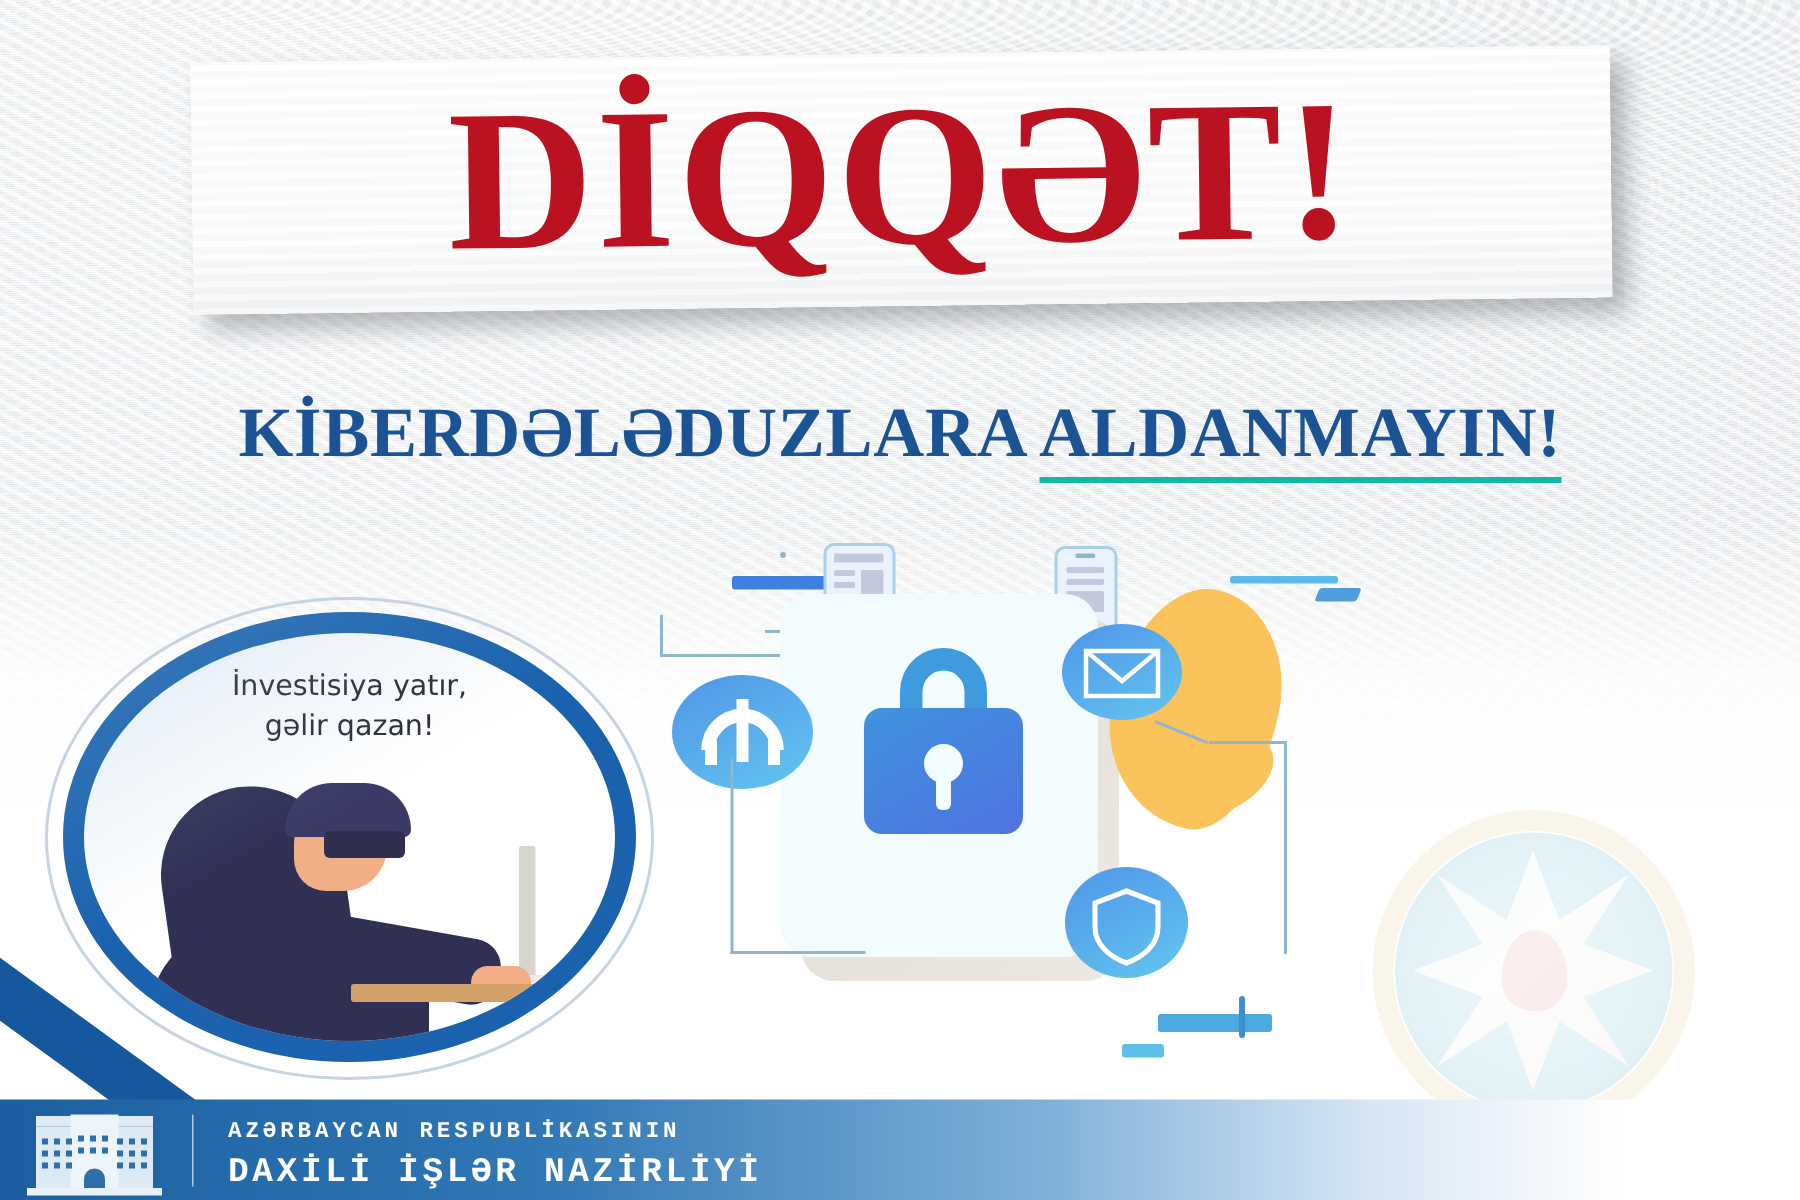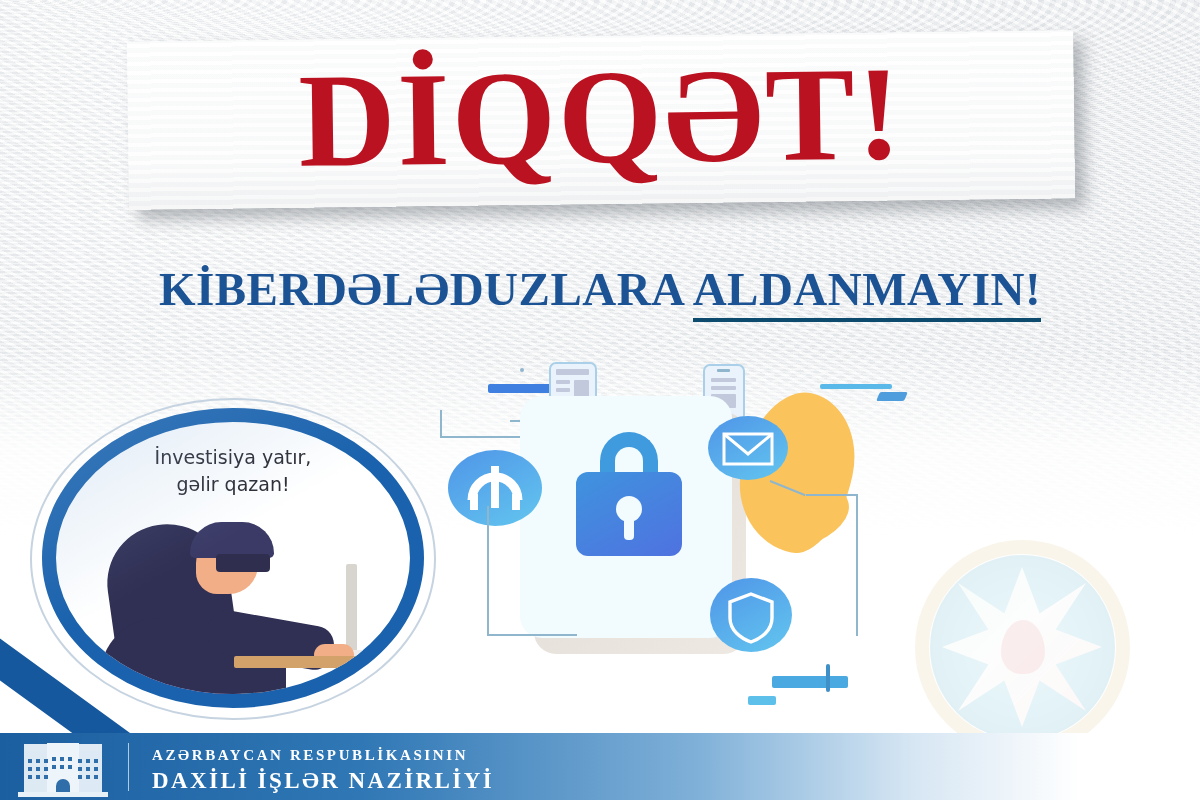--- a/index.html
+++ b/index.html
@@ -150,21 +150,21 @@
     top: 262px;
     text-align: center;
     font-family: "Liberation Serif", serif;
     font-size: 47px;
     font-weight: bold;
     color: #1c5394;
     letter-spacing: 0.5px;
     white-space: nowrap;
   }
   .subtitle .part-two {
-    border-bottom: 4px solid #0c4a6e;
+    border-bottom: 4px solid #14b8a6;
     padding-bottom: 3px;
   }
 
   
   .stage {
     position: absolute;
     left: 0; top: 350px;
     width: 1200px;
     height: 400px;
   }
@@ -467,21 +467,21 @@
   .footer-divider {
     position: absolute;
     left: 128px; top: 10px;
     width: 1px; height: 48px;
     background: rgba(255,255,255,.65);
   }
   .footer-text {
     position: absolute;
     left: 152px; top: 11px;
     color: #ffffff;
-    font-family: Liberation Serif, serif;
+    font-family: Liberation Mono, monospace;
   }
   .footer-line1 {
     font-size: 15px;
     letter-spacing: 2.6px;
     font-weight: bold;
     line-height: 1.5;
   }
   .footer-line2 {
     font-size: 23px;
     letter-spacing: 2.4px;

